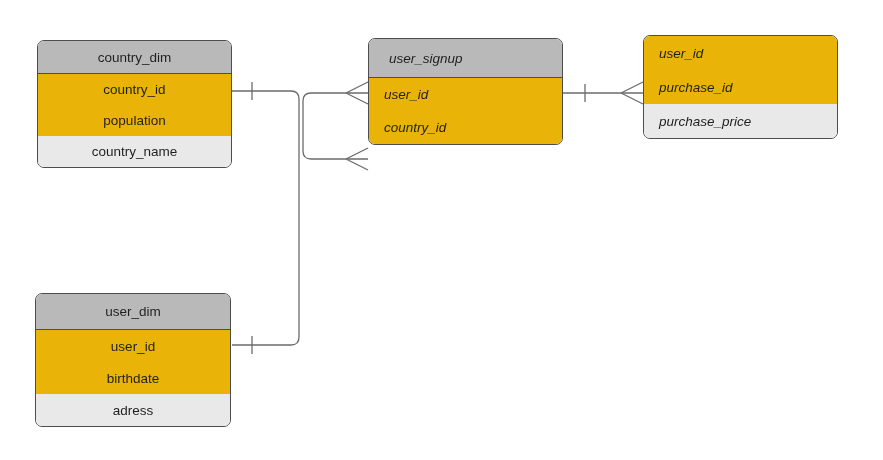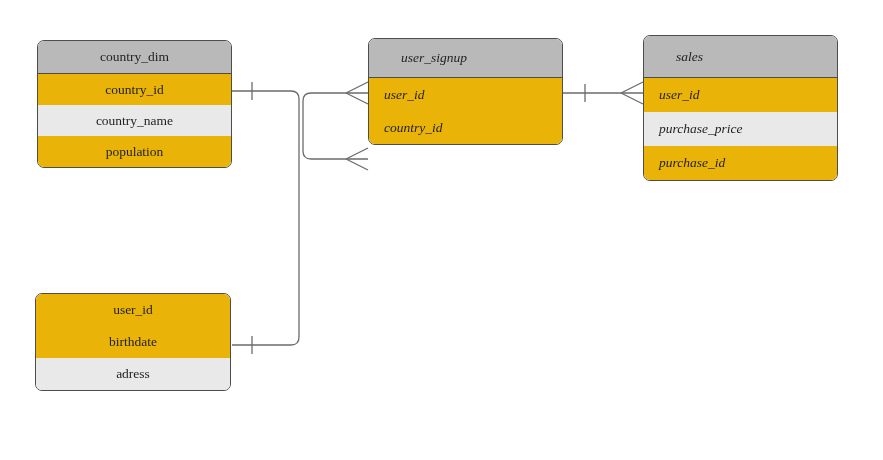--- a/index.html
+++ b/index.html
@@ -10,21 +10,21 @@
     --connector: #6b6b6b;
     --text: #1f1f1f;
   }
   * { margin: 0; padding: 0; box-sizing: border-box; }
   html, body { background: var(--bg); }
   .canvas {
     position: relative;
     width: 883px;
     height: 460px;
     background: var(--bg);
-    font-family: Liberation Serif, serif;
+    font-family: Liberation Sans, sans-serif;
     overflow: hidden;
   }
   .connectors {
     position: absolute;
     left: 0; top: 0;
     width: 883px; height: 460px;
   }
   .connectors path {
     fill: none;
     stroke: var(--connector);
@@ -50,21 +50,21 @@
   }
   .entity .row {
     height: var(--rh);
     display: flex;
     align-items: center;
     justify-content: center;
     background: #eab308;
   }
   .entity .row.alt { background: var(--row-alt); }
   .entity.italic { font-style: italic; }
-  .entity.italic .header { justify-content: flex-start; padding-left: 32px; }
+  .entity.italic .header { justify-content: flex-start; padding-left: 20px; }
   .entity.italic .row { justify-content: flex-start; padding-left: 15px; }
 </style>
 </head>
 <body>
 
 <div class="canvas">
 
   <svg class="connectors" viewBox="0 0 883 460">
 
     <g>
@@ -83,43 +83,43 @@
       <path d="M563,93 H643"></path>
       <path d="M585,84 V102"></path>
       <path d="M621,93 L643,82 M621,93 L643,104"></path>
     </g>
   </svg>
 
   <div class="entity" style="left:37px; top:40px; --hh:33px; --rh:31px;">
     <div class="header">country_dim</div>
     <div>
         <div class="row">country_id</div>
+        <div class="row">population</div>
         <div class="row alt">country_name</div>
-        <div class="row">population</div>
       </div>
   </div>
 
   <div class="entity italic" style="left:368px; top:38px; --hh:39px; --rh:33px;">
     <div class="header">user_signup</div>
     <div>
         <div class="row">user_id</div>
         <div class="row">country_id</div>
       </div>
   </div>
 
   <div class="entity italic" style="left:643px; top:35px; --hh:42px; --rh:34px;">
-    <div class="header">sales</div>
     <div>
         <div class="row">user_id</div>
+        <div class="row">purchase_id</div>
         <div class="row alt">purchase_price</div>
-        <div class="row">purchase_id</div>
       </div>
   </div>
 
   <div class="entity" style="left:35px; top:293px; width:196px; --hh:36px; --rh:32px;">
+    <div class="header">user_dim</div>
     <div>
         <div class="row">user_id</div>
         <div class="row">birthdate</div>
         <div class="row alt">adress</div>
       </div>
   </div>
 
 </div>
 
 </body></html>

